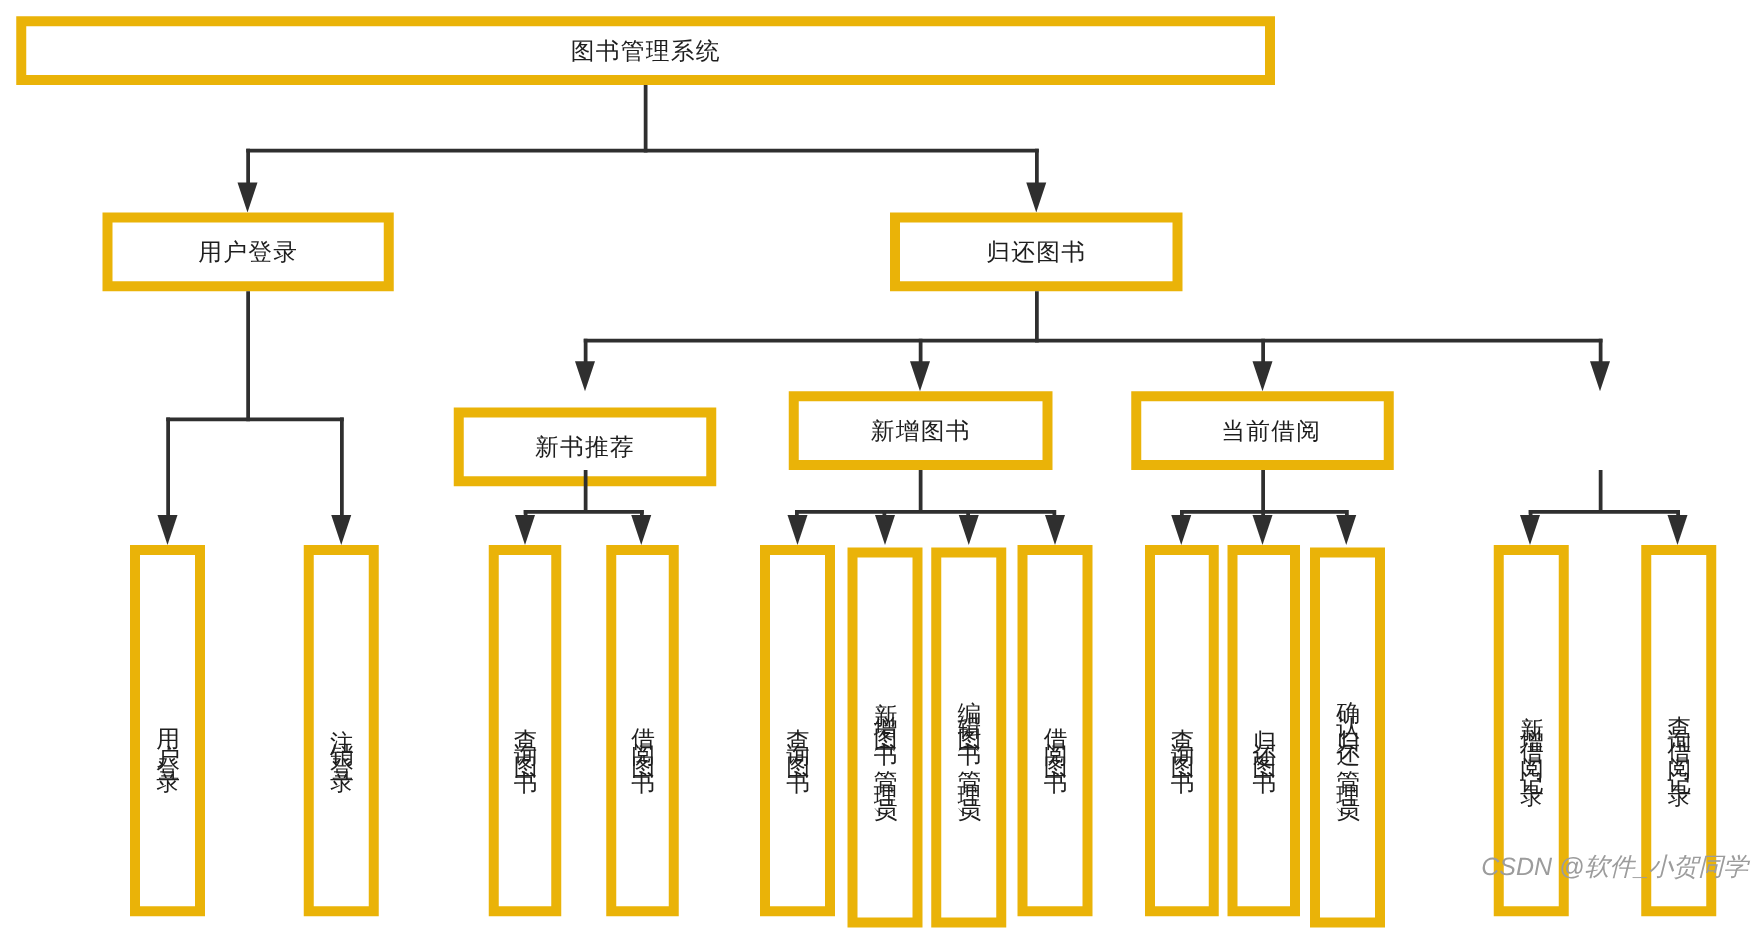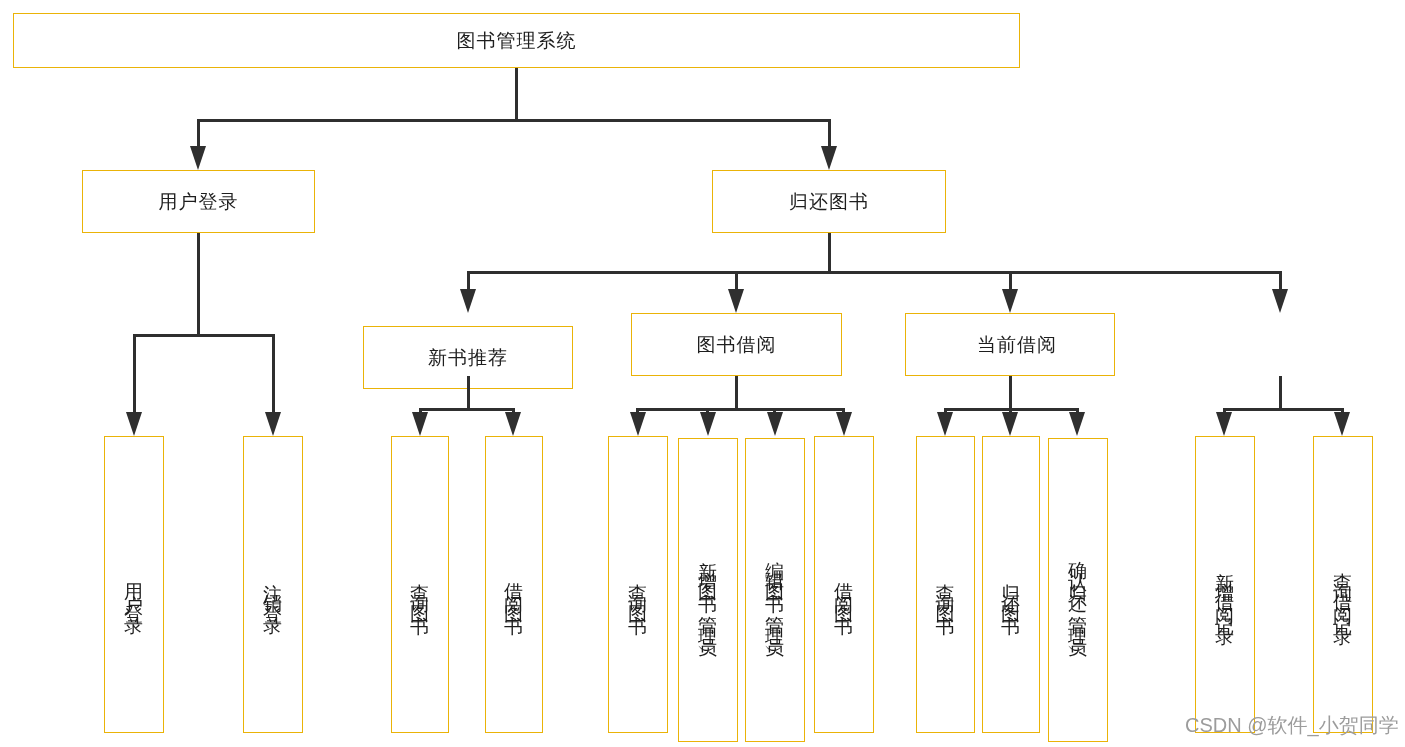--- a/index.html
+++ b/index.html
@@ -8,21 +8,21 @@
     width: 1405px;
     height: 747px;
     background: #ffffff;
     font-family: "Liberation Sans", sans-serif;
     overflow: hidden;
   }
   .box {
     position: absolute;
     box-sizing: border-box;
     background: #ffffff;
-    border: 1px solid #eab308;
+    border: 8px solid #eab308;
     display: flex;
     align-items: center;
     justify-content: center;
     color: #1e1e1e;
     font-size: 19px;
     letter-spacing: 1px;
     text-align: center;
   }
   .vtext {
     writing-mode: vertical-rl;
@@ -36,24 +36,25 @@
   .arrow {
     position: absolute;
     width: 0; height: 0;
     border-left: 8px solid transparent;
     border-right: 8px solid transparent;
     border-top: 24px solid #2f2f2f;
   }
   .watermark {
     position: absolute;
     left: 1185px;
-    top: 712px;
+    top: 680px;
     color: #9c9c9c;
     font-size: 20px;
     white-space: nowrap;
+    font-style: italic;
   }
 </style>
 </head>
 <body>
 
 <div class="stage">
 
   <div class="box" style="left:13px; top:13px; width:1007px; height:55px;">
     <span>图书管理系统</span>
   </div>
@@ -87,21 +88,21 @@
   <div class="arrow" style="left:728px;  top:289px;"></div>
   <div class="stem" style="left:1009px; top:271px; height:20px;"></div>
   <div class="arrow" style="left:1002px; top:289px;"></div>
   <div class="stem" style="left:1279px; top:271px; height:20px;"></div>
   <div class="arrow" style="left:1272px; top:289px;"></div>
 
   <div class="box" style="left:363px; top:313px; width:210px; height:63px;margin-top:13px;">
     <span>新书推荐</span>
   </div>
   <div class="box" style="left:631px; top:313px; width:211px; height:63px;">
-    <span>图书借阅</span>
+    <span>新增图书</span>
   </div>
   <div class="box" style="left:905px; top:313px; width:210px; height:63px;padding-left:14px;">
     <span>当前借阅</span>
   </div>
 
   <div class="stem" style="left:467px; top:376px; height:34px;"></div>
   <div class="hline" style="left:419px; top:408px; width:96px;"></div>
   <div class="stem" style="left:419px; top:408px; height:6px;"></div>
   <div class="arrow" style="left:412px; top:412px;"></div>
   <div class="stem" style="left:512px; top:408px; height:6px;"></div>

